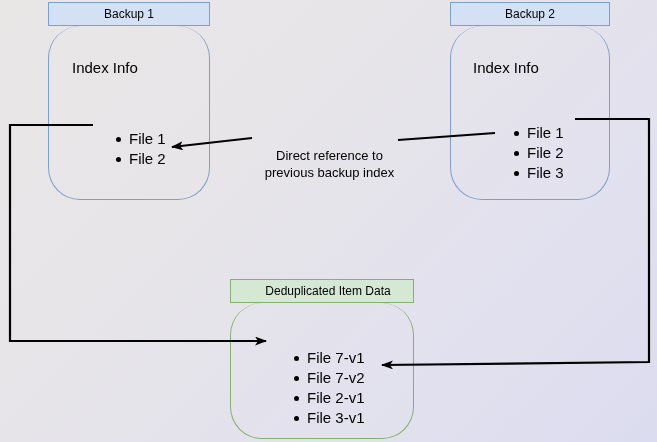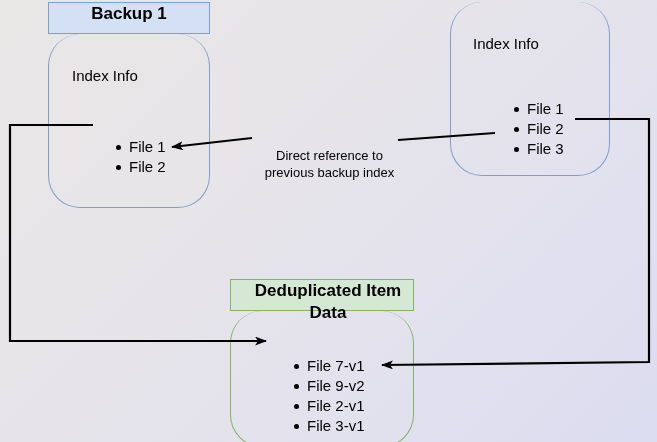--- a/index.html
+++ b/index.html
@@ -21,25 +21,25 @@
   }
 
   
   .node {
     position: absolute;
     box-sizing: border-box;
     background: transparent;
   }
   .node .hdr {
     box-sizing: border-box;
-    height: 32px;
+    height: 24px;
     line-height: 22px;
     text-align: center;
-    font-weight: bold;
-    font-size: 17px;
+    font-weight: normal;
+    font-size: 12px;
     color: #000000;
     border-width: 1px;
     border-style: solid;
   }
   .node .body {
     box-sizing: border-box;
     border-width: 1px;
     border-style: solid;
     border-top: none;
     position: relative;
@@ -128,36 +128,37 @@
     <div class="body">
       <div class="caption" style="left:23px; top:33px;">Index Info</div>
       <ul class="bullets" style="left:48px; top:86px;">
         <li>File 1</li>
         <li>File 2</li>
       </ul>
     </div>
   </div>
 
   <div class="node blue" style="left:450px; top:2px; width:160px; height:198px;">
+    <div class="hdr">Backup 2</div>
     <div class="body">
       <div class="caption" style="left:22px; top:33px;">Index Info</div>
       <ul class="bullets" style="left:44px; top:80px;">
         <li>File 1</li>
         <li>File 2</li>
         <li>File 3</li>
       </ul>
     </div>
   </div>
 
   <div class="node green" style="left:230px; top:279px; width:184px; height:160px;">
     <div class="hdr">Deduplicated Item Data</div>
     <div class="body">
       <ul class="bullets" style="left:44px; top:28px;">
         <li>File 7-v1</li>
-        <li>File 9-v2</li>
+        <li>File 7-v2</li>
         <li>File 2-v1</li>
         <li>File 3-v1</li>
       </ul>
     </div>
   </div>
 
   <div class="label-text" style="left:247px; top:122px; width:165px;margin-top:25px;">
     <div>Direct reference to</div>
     <div>previous backup index</div>
   </div>

